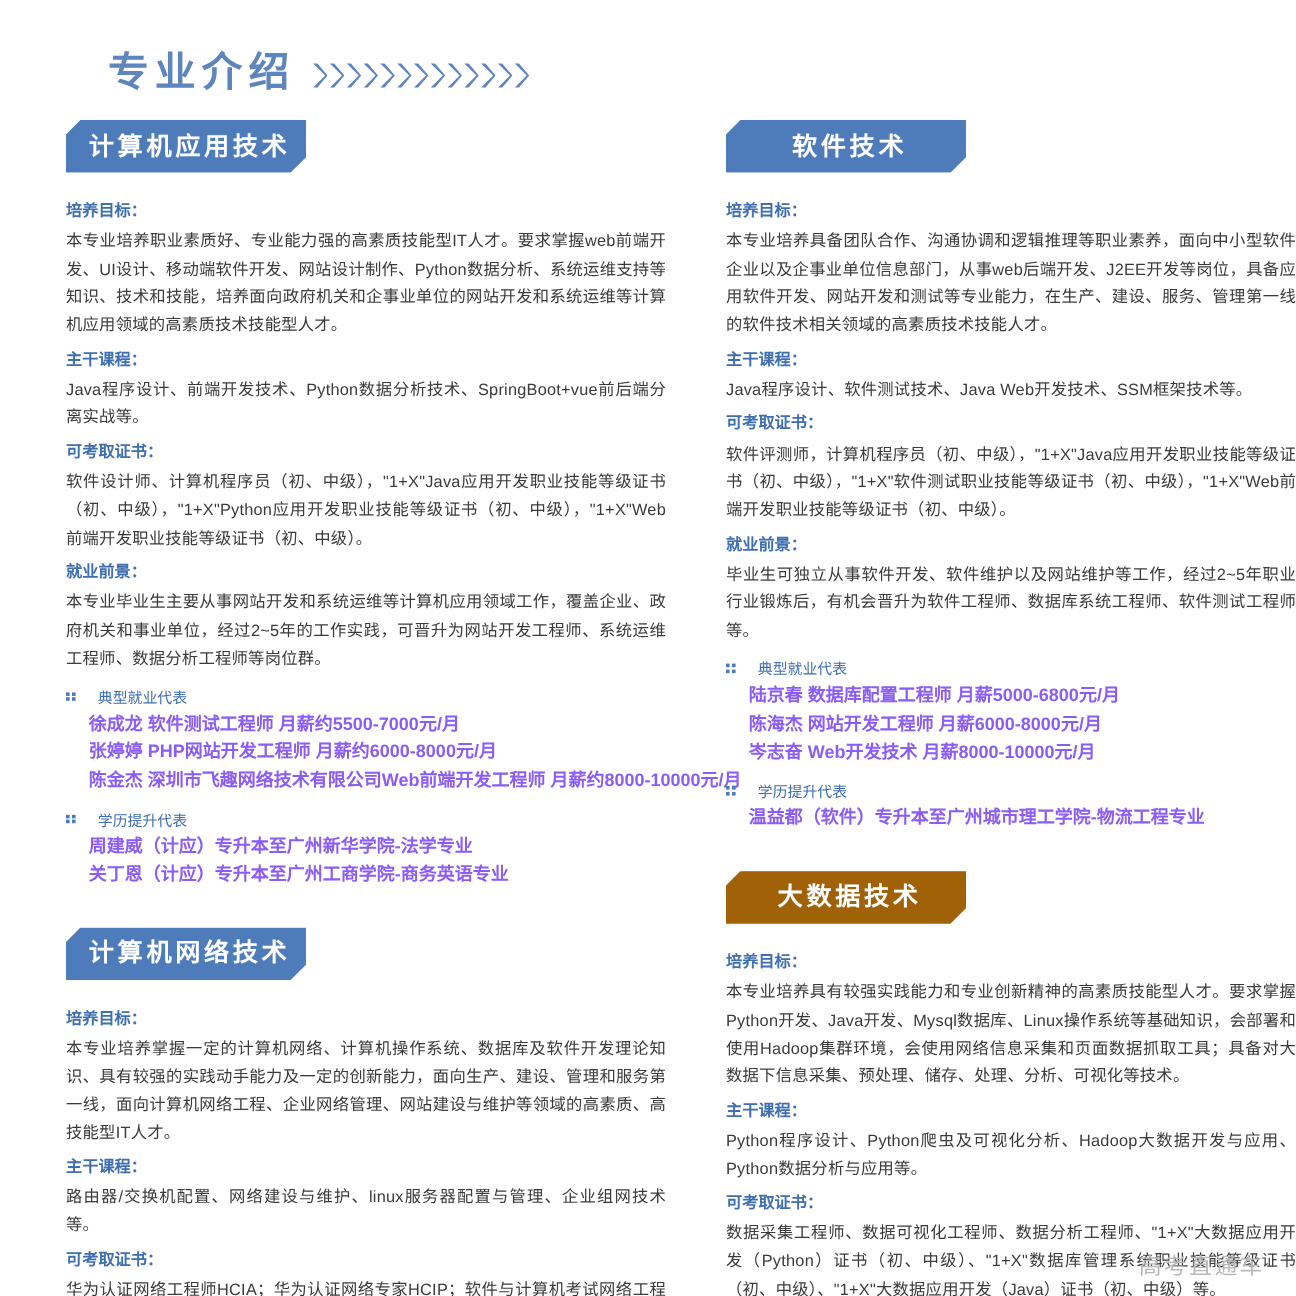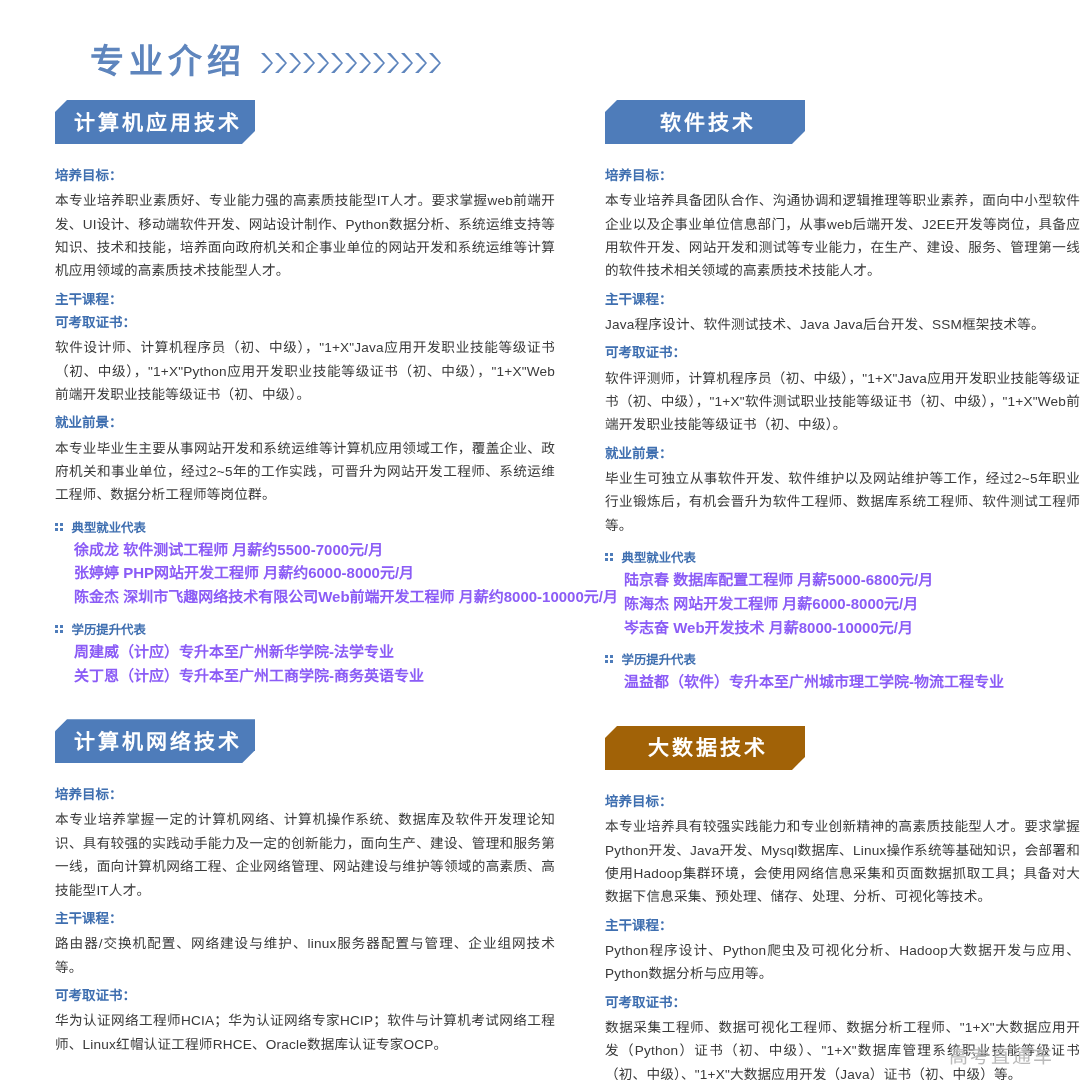--- a/index.html
+++ b/index.html
@@ -100,24 +100,24 @@
     margin: 0 0 7px 0;
     text-align: justify;
     letter-spacing: 0.2px;
   }
 
   
   .rep-block { margin-top: 11px; }
   .rep-head {
     display: flex;
     align-items: center;
-    gap: 9px;
+    gap: 19px;
     color: #3f6fb0;
     font-size: 12.4px;
-    font-weight: bold;
+    font-weight: normal;
     margin-bottom: 2px;
   }
   .grid-icon {
     display: grid;
     grid-template-columns: 3px 3px;
     grid-template-rows: 3px 3px;
     gap: 1.5px;
     flex: 0 0 auto;
   }
   .grid-icon i {
@@ -204,20 +204,21 @@
 
 <div class="columns">
   <div class="col col-left">
       <div class="section">
         <div class="banner banner-wide" style="background: rgb(78, 124, 186);">
           <span class="banner-label">计算机应用技术</span>
         </div>
         <div class="field-label">培养目标：</div>
         <p class="field-body">本专业培养职业素质好、专业能力强的高素质技能型IT人才。要求掌握web前端开发、UI设计、移动端软件开发、网站设计制作、Python数据分析、系统运维支持等知识、技术和技能，培养面向政府机关和企事业单位的网站开发和系统运维等计算机应用领域的高素质技术技能型人才。</p>
         <div class="field-label">主干课程：</div>
+        <p class="field-body">Java程序设计、前端开发技术、Python数据分析技术、SpringBoot+vue前后端分离实战等。</p>
         <div class="field-label">可考取证书：</div>
         <p class="field-body">软件设计师、计算机程序员（初、中级），"1+X"Java应用开发职业技能等级证书（初、中级），"1+X"Python应用开发职业技能等级证书（初、中级），"1+X"Web前端开发职业技能等级证书（初、中级）。</p>
         <div class="field-label">就业前景：</div>
         <p class="field-body">本专业毕业生主要从事网站开发和系统运维等计算机应用领域工作，覆盖企业、政府机关和事业单位，经过2~5年的工作实践，可晋升为网站开发工程师、系统运维工程师、数据分析工程师等岗位群。</p>
         <div class="rep-block">
           <div class="rep-head">
             <span class="grid-icon">
               <i></i>
               <i></i>
               <i></i>
@@ -261,21 +262,21 @@
       </div>
     </div>
   <div class="col col-right">
       <div class="section">
         <div class="banner banner-wide" style="background: rgb(78, 124, 186);">
           <span class="banner-label">软件技术</span>
         </div>
         <div class="field-label">培养目标：</div>
         <p class="field-body">本专业培养具备团队合作、沟通协调和逻辑推理等职业素养，面向中小型软件企业以及企事业单位信息部门，从事web后端开发、J2EE开发等岗位，具备应用软件开发、网站开发和测试等专业能力，在生产、建设、服务、管理第一线的软件技术相关领域的高素质技术技能人才。</p>
         <div class="field-label">主干课程：</div>
-        <p class="field-body">Java程序设计、软件测试技术、Java Java后台开发、SSM框架技术等。</p>
+        <p class="field-body">Java程序设计、软件测试技术、Java Web开发技术、SSM框架技术等。</p>
         <div class="field-label">可考取证书：</div>
         <p class="field-body">软件评测师，计算机程序员（初、中级），"1+X"Java应用开发职业技能等级证书（初、中级），"1+X"软件测试职业技能等级证书（初、中级），"1+X"Web前端开发职业技能等级证书（初、中级）。</p>
         <div class="field-label">就业前景：</div>
         <p class="field-body">毕业生可独立从事软件开发、软件维护以及网站维护等工作，经过2~5年职业行业锻炼后，有机会晋升为软件工程师、数据库系统工程师、软件测试工程师等。</p>
         <div class="rep-block">
           <div class="rep-head">
             <span class="grid-icon">
               <i></i>
               <i></i>
               <i></i>

